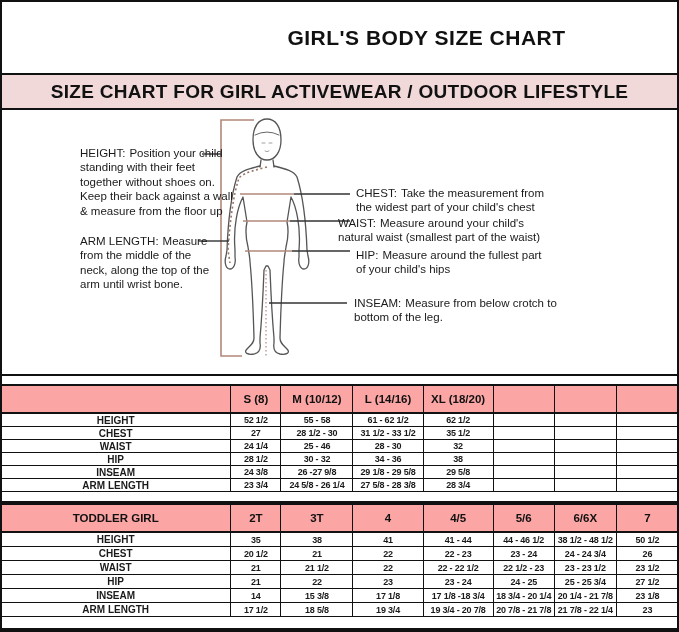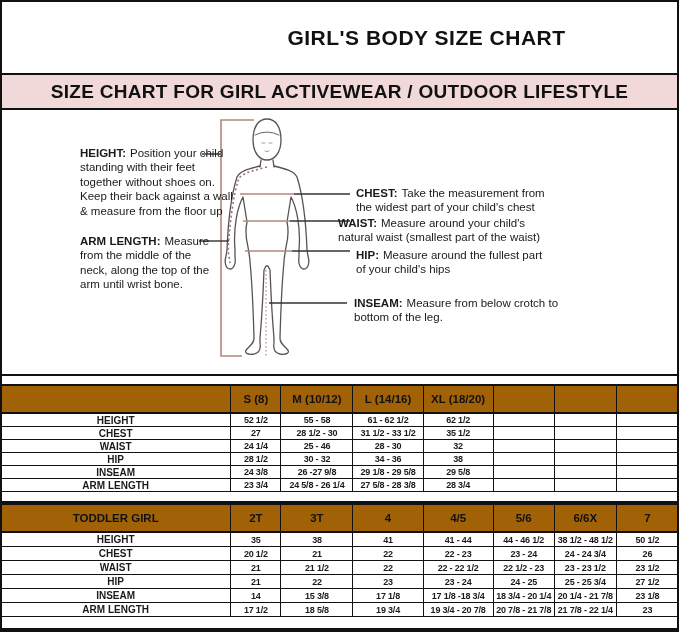--- a/index.html
+++ b/index.html
@@ -4,26 +4,26 @@
 <style>
   html,body{margin:0;padding:0;background:#fff;font-family:"Liberation Sans",sans-serif;}
   .page{position:relative;width:679px;height:632px;box-sizing:border-box;border:2px solid #111;background:#fff;overflow:hidden;}
   .title-bar{height:71px;display:flex;align-items:center;justify-content:center;padding-left:128px;box-sizing:border-box;margin-left:46px;}
   .title-bar h1{margin:0;font-size:21px;font-weight:bold;color:#111;letter-spacing:.5px;}
   .banner{height:37px;box-sizing:border-box;border-top:2px solid #111;border-bottom:2px solid #111;background:#f2d9d9;display:flex;align-items:center;justify-content:center;}
   .banner .banner-text{font-size:19px;font-weight:bold;color:#111;letter-spacing:.3px;}
   .diagram{position:relative;height:266px;box-sizing:border-box;border-bottom:2px solid #111;}
   .diagram svg{position:absolute;left:0;top:0;}
   .note{position:absolute;font-size:11.5px;line-height:14.4px;color:#1a1a1a;}
-  .note .nl{font-weight:bold;margin-right:4px;}
+  .note .nl{font-weight:normal;margin-right:4px;}
   .note .nt{white-space:pre;}
   .gap8{height:8px;}
   table.size-table{border-collapse:collapse;table-layout:fixed;width:679px;margin-left:-2px;}
   table.size-table th,table.size-table td{border:1px solid #111;padding:0;text-align:center;vertical-align:middle;overflow:hidden;}
-  table.size-table th{background:#a16207;height:26px;font-size:11.5px;font-weight:bold;border-top:2px solid #111;border-bottom:2px solid #111;color:#111;}
+  table.size-table th{background:#fca5a5;height:26px;font-size:11.5px;font-weight:bold;border-top:2px solid #111;border-bottom:2px solid #111;color:#111;}
   table.size-table td{height:12px;font-size:9px;font-weight:bold;letter-spacing:-.2px;white-space:nowrap;color:#1a1a1a;}
   table.toddler td{height:13px;}
   table.size-table td.row-label{font-size:10px;letter-spacing:0;}
   table.size-table tr.filler td{height:9px;border-left:none;border-right:none;border-bottom:2px solid #111;}
   table.toddler tr.filler td{height:11px;}
 </style>
 </head>
 <body>
 
 <div class="page">

